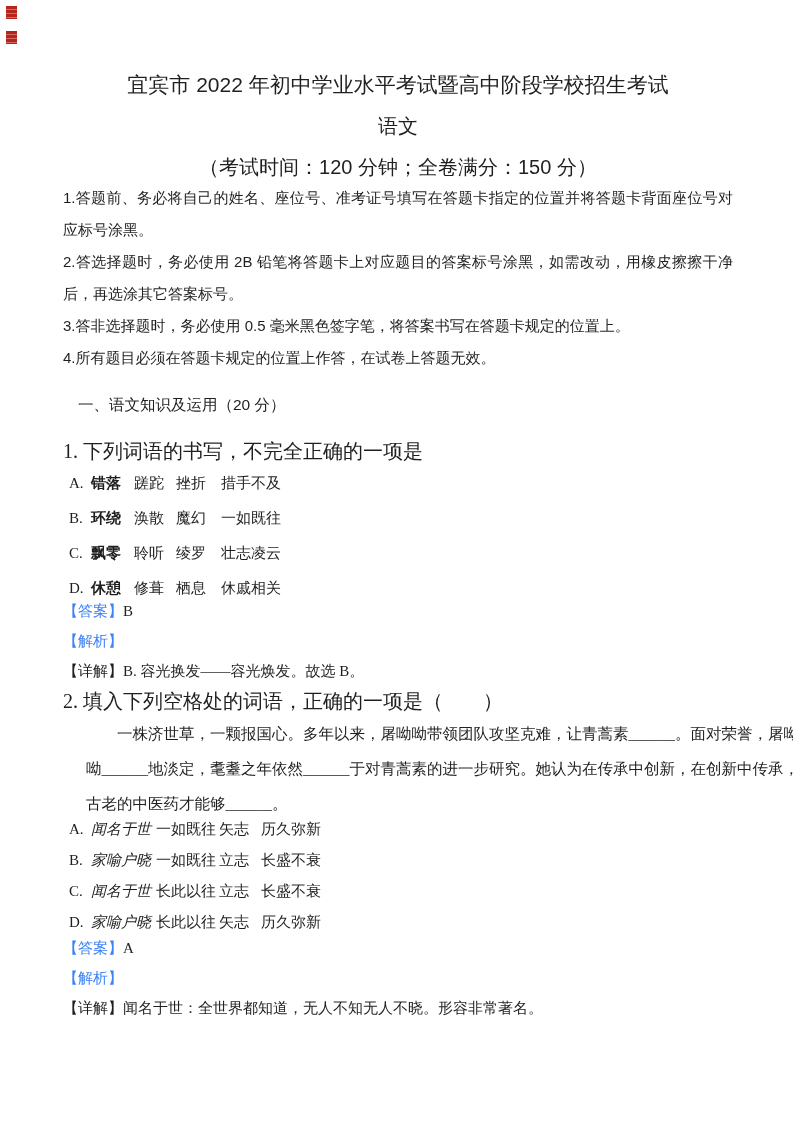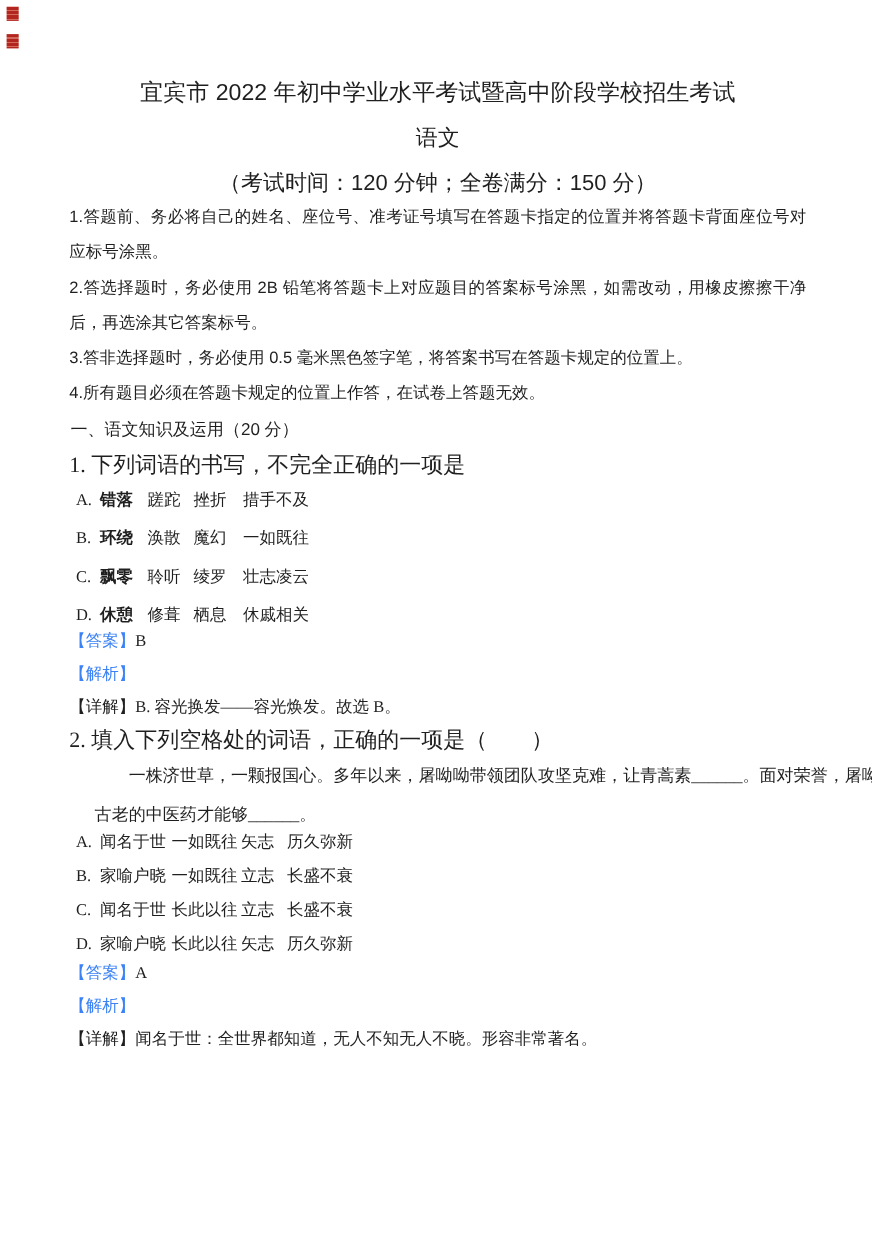--- a/index.html
+++ b/index.html
@@ -10,28 +10,28 @@
   .page{padding:0 60px 0 63px;}
   .hei{font-family:"Liberation Sans","DejaVu Sans",sans-serif;font-weight:400;}
   .song{font-family:"Liberation Serif","DejaVu Serif",serif;font-weight:400;}
 
   .title{font-size:21px;line-height:30px;text-align:center;margin:70px 0 0 0;}
   .subject{font-size:20px;line-height:32px;text-align:center;margin:10px 0 0 0;}
   .exam-info{font-size:20px;line-height:30px;text-align:center;margin:10px 0 0 0;}
 
   .notice-title{font-size:15px;line-height:30px;margin:0;}
   .notice{font-size:15px;line-height:32px;margin:0;text-align:justify;}
-  .section-title{font-size:15.5px;line-height:32px;margin:1px;}
+  .section-title{font-size:15.5px;line-height:32px;margin:15px;}
 
   .stem{font-size:20px;line-height:30px;margin:0;}
   .optrow{font-size:15px;line-height:35px;padding-left:6px;}
   .optrow .letter{display:inline-block;width:22px;}
   .wcol{display:inline-block;}
   .cw43{width:43px;font-weight:bold;} .cw42{width:42px;} .cw45{width:45px;}
-  .cw65{width:65px;} .cw63{width:63px;} .cw42b{width:42px;}
+  .cw65{width:65px;font-style:italic;} .cw63{width:63px;} .cw42b{width:42px;}
 
   .ansline{font-size:15px;line-height:30px;margin:0;}
   .lbl{color:#3b82f6;}
   .q1-ans{margin-top:-10px;}
   .q2-opts .optrow{line-height:31px;}
   .q2-opts{margin-top:-7px;}
   .q2-ans{margin-top:-5px;}
 
   .passage{font-size:15.5px;line-height:35px;margin-left:23px;}
   .passage div{white-space:nowrap;}
@@ -73,20 +73,21 @@
   </div>
 
   <p class="ansline song q1-ans"><span class="lbl">【答案】</span><span>B</span></p>
   <p class="ansline song"><span class="lbl">【解析】</span></p>
   <p class="ansline song"><span>【详解】</span><span>B. 容光换发——容光焕发。故选 B。</span></p>
 
   <p class="stem song">2. 填入下列空格处的词语，正确的一项是（　　）</p>
 
   <div class="passage song">
     <div class="indent">一株济世草，一颗报国心。多年以来，屠呦呦带领团队攻坚克难，让青蒿素______。面对荣誉，屠呦</div>
+    <div>呦______地淡定，耄耋之年依然______于对青蒿素的进一步研究。她认为在传承中创新，在创新中传承，</div>
     <div>古老的中医药才能够______。</div>
   </div>
 
   <div class="q2-opts">
     <div class="optrow song"><span class="letter">A.</span><span class="wcol cw65">闻名于世</span><span class="wcol cw63">一如既往</span><span class="wcol cw42b">矢志</span><span>历久弥新</span></div>
     <div class="optrow song"><span class="letter">B.</span><span class="wcol cw65">家喻户晓</span><span class="wcol cw63">一如既往</span><span class="wcol cw42b">立志</span><span>长盛不衰</span></div>
     <div class="optrow song"><span class="letter">C.</span><span class="wcol cw65">闻名于世</span><span class="wcol cw63">长此以往</span><span class="wcol cw42b">立志</span><span>长盛不衰</span></div>
     <div class="optrow song"><span class="letter">D.</span><span class="wcol cw65">家喻户晓</span><span class="wcol cw63">长此以往</span><span class="wcol cw42b">矢志</span><span>历久弥新</span></div>
   </div>
 

